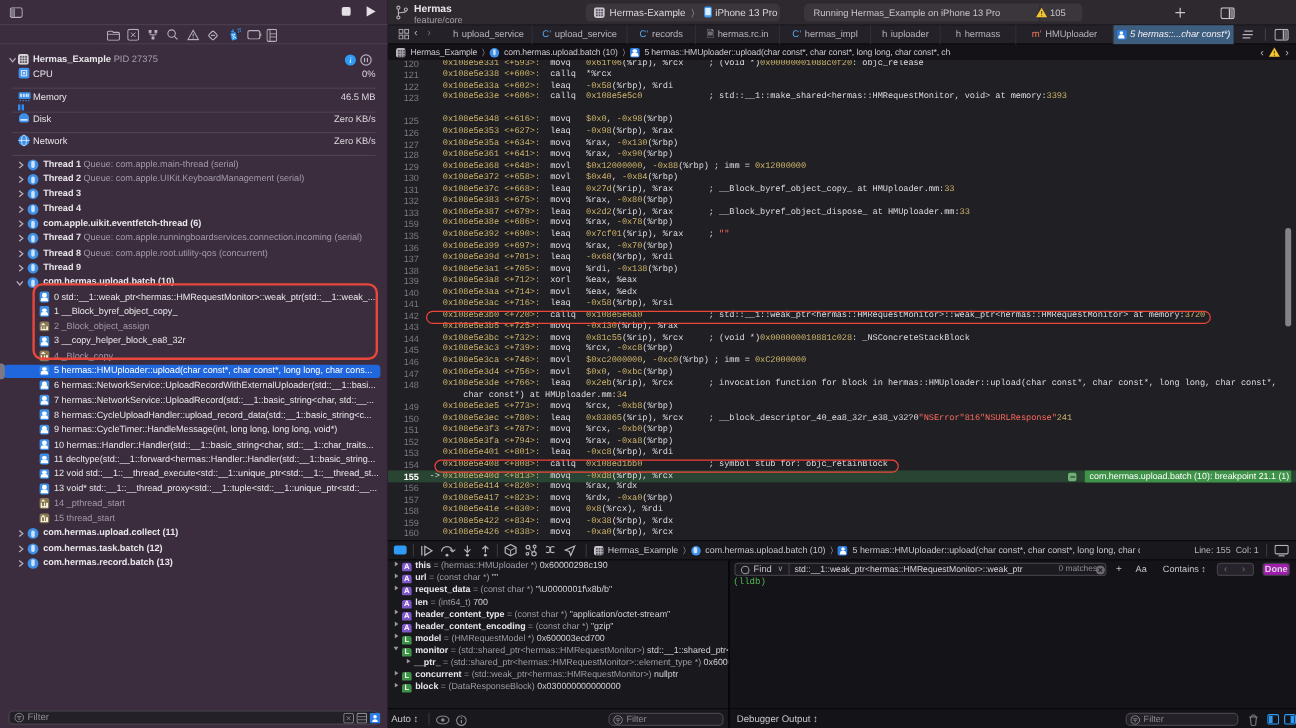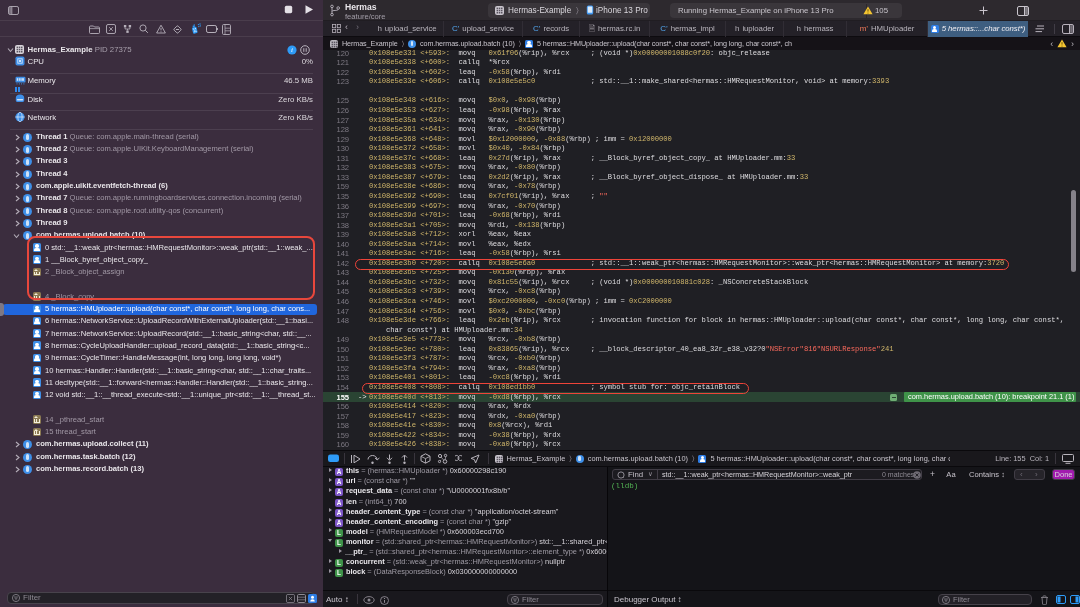--- a/index.html
+++ b/index.html
@@ -382,21 +382,21 @@
     <svg class="abs" style="left:305px;top:3.5px;" width="8" height="8" viewBox="0 0 8 8">
       <circle cx="4" cy="4" r="3.8" fill="#6e6a73"></circle>
       <path d="M2.5 2.5 L5.5 5.5 M5.5 2.5 L2.5 5.5" stroke="#1c1b20" stroke-width="0.9"></path>
     </svg>
     <div class="abs" style="left:317px;top:1.5px;width:15px;height:11.5px;text-align:center;line-height:11px;font-size:8.4px;color:#c6c2ca;">+</div>
     <div class="abs" style="left:336px;top:1.5px;width:14px;height:11.5px;text-align:center;line-height:11px;font-size:7.6px;color:#c6c2ca;">Aa</div>
     <div class="abs" style="left:354px;top:1.5px;width:50px;height:11.5px;text-align:center;line-height:11px;font-size:7.6px;color:#c6c2ca;">Contains ↕</div>
     <div class="abs" style="left:406px;top:1.5px;width:31px;height:11.5px;background:#26242a;border:1px solid #413d46;border-radius:3px;"></div>
     <span class="abs" style="left:412px;top:2.5px;font-size:8px;color:#716d77;">‹</span>
     <span class="abs" style="left:427px;top:2.5px;font-size:8px;color:#716d77;">›</span>
-    <div class="abs" style="left:444px;top:1.5px;width:23px;height:11.5px;background:#a21caf;border:1px solid #413d46;border-radius:3px;text-align:center;line-height:10.5px;font-size:7.6px;color:#d8d5db;">Done</div>
+    <div class="abs" style="left:444px;top:1.5px;width:23px;height:11.5px;background:#a21caf;border:1px solid #413d46;border-radius:3px;text-align:center;line-height:10.5px;font-size:7.6px;color:#d8d5db;font-weight:bold;">Done</div>
     <span class="abs" style="left:3px;top:15px;font-family:'Liberation Mono',monospace;font-size:7.6px;color:#53b554;">(lldb)</span>
   </div>
 <div id="consbot" class="abs">
     <span class="abs" style="left:6px;top:4px;font-size:8px;color:#c9c5cd;">Debugger Output ↕</span>
     <div class="fpill" style="left:330px;top:3px;width:94px;"></div>
     <svg class="abs" style="left:334px;top:4.5px;" width="8" height="8" viewBox="0 0 8 8">
       <circle cx="4" cy="4" r="3.6" fill="none" stroke="#8e8a93" stroke-width="0.8"></circle>
       <path d="M2 3 h4 M2.7 4.3 h2.6 M3.4 5.6 h1.2" stroke="#8e8a93" stroke-width="0.7"></path>
     </svg>
     <span class="abs" style="left:345px;top:4px;font-size:7.6px;color:#8e8a93;">Filter</span>
@@ -621,20 +621,24 @@
       <span class="" style="position:absolute;left:45px;">0 std::__1::weak_ptr&lt;hermas::HMRequestMonitor&gt;::weak_ptr(std::__1::weak_...</span>
     </div>
     <div class="trow" style="top:253.80000000000013px;">
       <span class="fic"></span>
       <span class="" style="position:absolute;left:45px;">1 __Block_byref_object_copy_</span>
     </div>
     <div class="trow" style="top:266.10000000000014px;">
       <span class="fic bank"></span>
       <span class="gray" style="position:absolute;left:45px;">2 _Block_object_assign</span>
     </div>
+    <div class="trow" style="top:278.40000000000015px;">
+      <span class="fic"></span>
+      <span class="" style="position:absolute;left:45px;">3 __copy_helper_block_ea8_32r</span>
+    </div>
     <div class="trow" style="top:290.70000000000016px;">
       <span class="fic bank"></span>
       <span class="gray" style="position:absolute;left:45px;">4 _Block_copy</span>
     </div>
     <div class="trow" style="top:303.00000000000017px;">
       <span class="fic"></span>
       <span class="" style="position:absolute;left:45px;color:#fff;">5 hermas::HMUploader::upload(char const*, char const*, long long, char cons...</span>
     </div>
     <div class="trow" style="top:315.3000000000002px;">
       <span class="fic"></span>
@@ -656,20 +660,24 @@
       <span class="fic"></span>
       <span class="" style="position:absolute;left:45px;text-align:right;">10 hermas::Handler::Handler(std::__1::basic_string&lt;char, std::__1::char_traits...</span>
     </div>
     <div class="trow" style="top:376.80000000000024px;">
       <span class="fic"></span>
       <span class="" style="position:absolute;left:45px;">11 decltype(std::__1::forward&lt;hermas::Handler::Handler(std::__1::basic_string...</span>
     </div>
     <div class="trow" style="top:389.10000000000025px;">
       <span class="fic"></span>
       <span class="" style="position:absolute;left:45px;">12 void std::__1::__thread_execute&lt;std::__1::unique_ptr&lt;std::__1::__thread_st...</span>
+    </div>
+    <div class="trow" style="top:401.40000000000026px;">
+      <span class="fic"></span>
+      <span class="" style="position:absolute;left:45px;">13 void* std::__1::__thread_proxy&lt;std::__1::tuple&lt;std::__1::unique_ptr&lt;std::__...</span>
     </div>
     <div class="trow" style="top:413.7000000000003px;">
       <span class="fic bank"></span>
       <span class="gray" style="position:absolute;left:45px;">14 _pthread_start</span>
     </div>
     <div class="trow" style="top:426.0000000000003px;">
       <span class="fic bank"></span>
       <span class="gray" style="position:absolute;left:45px;">15 thread_start</span>
     </div>
     <div class="trow" style="top:438.3000000000003px;">

